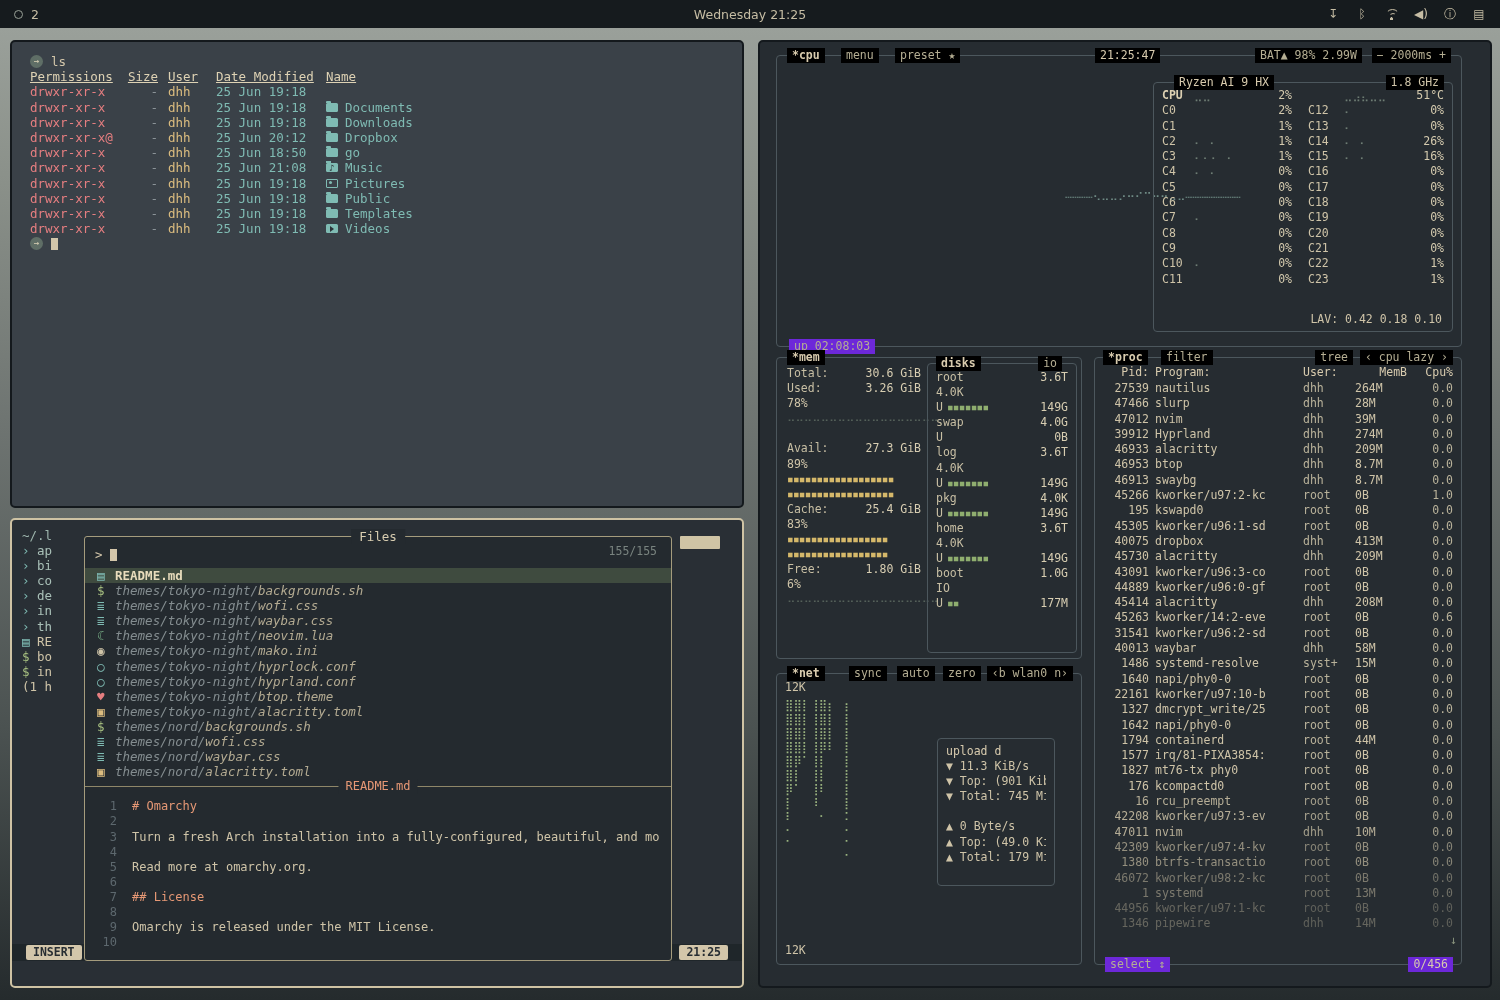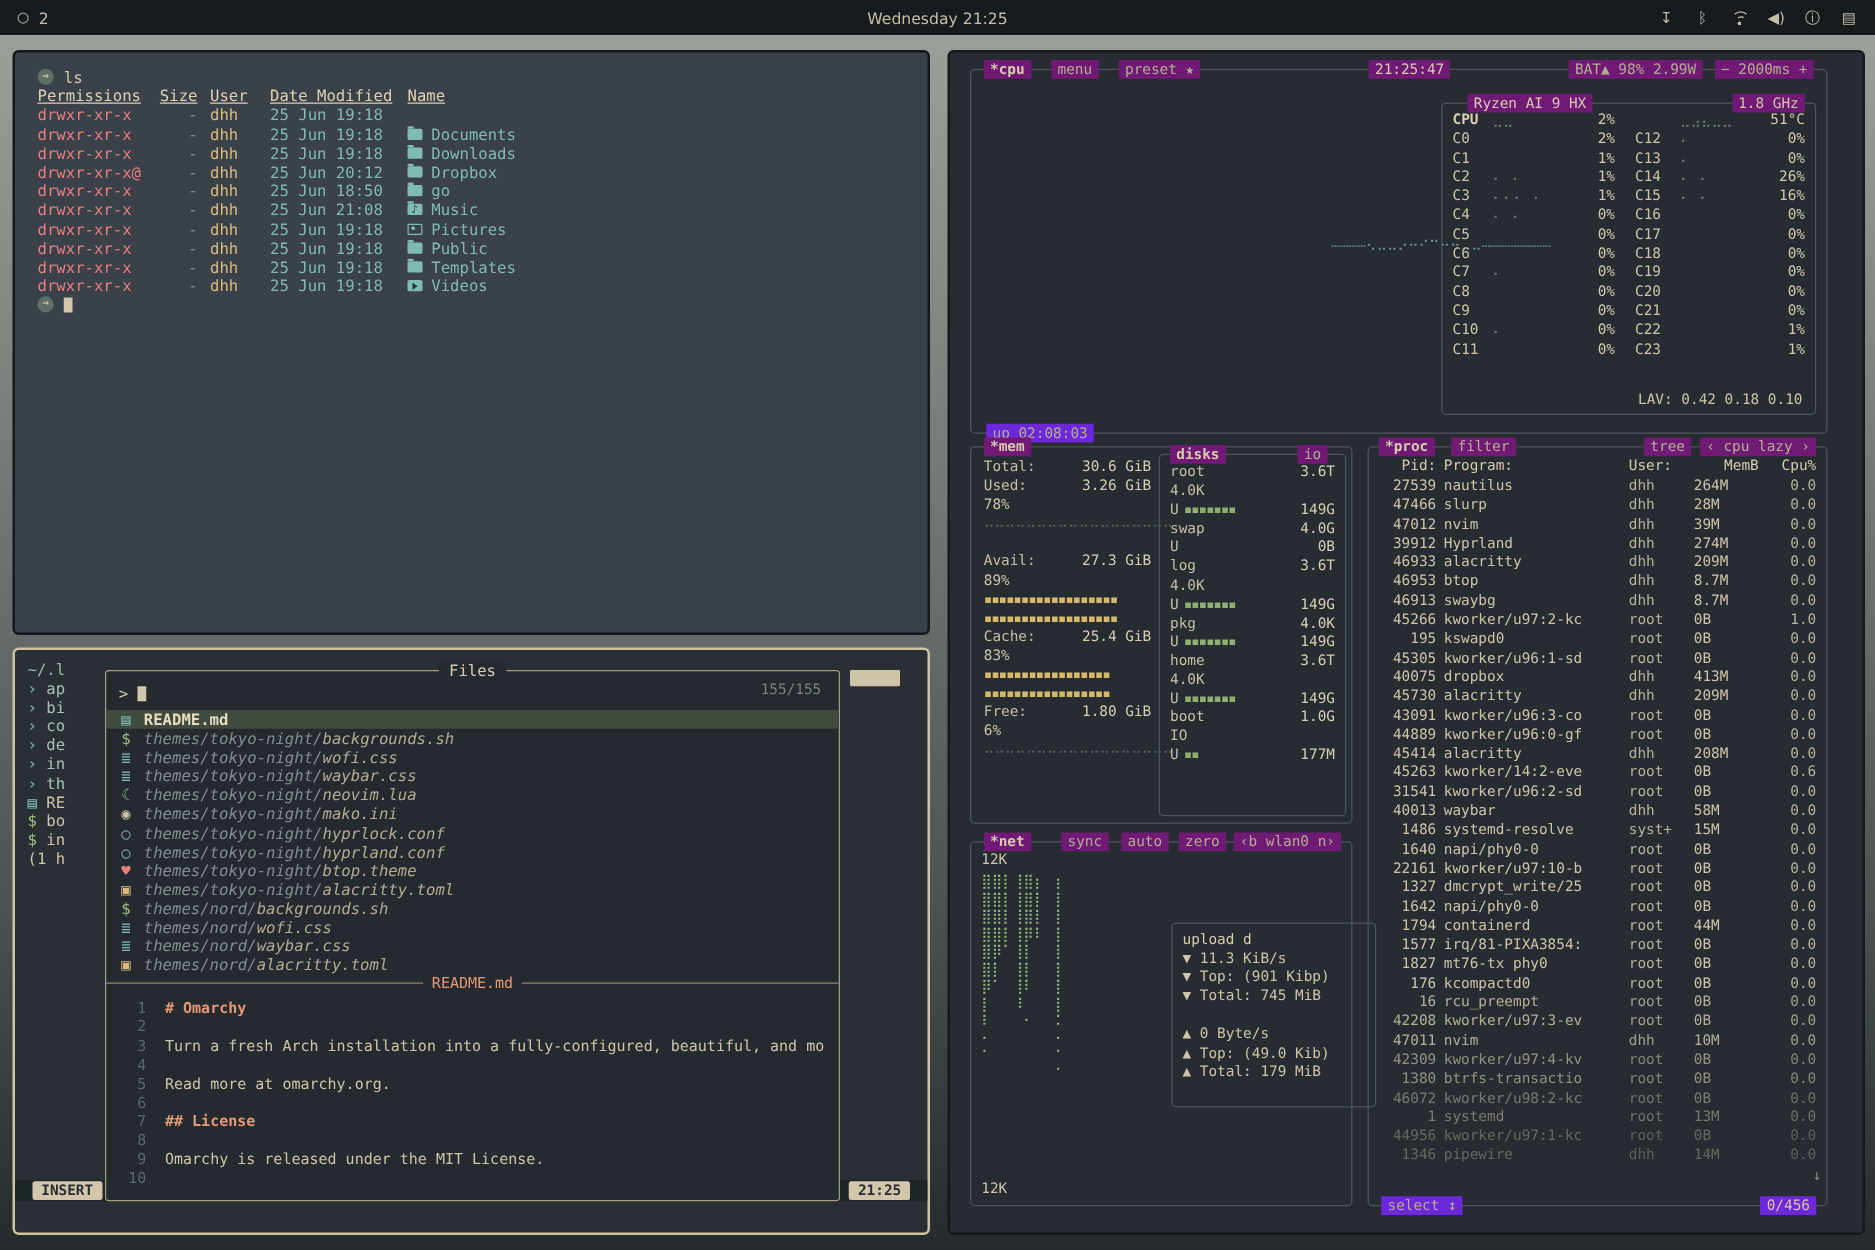--- a/index.html
+++ b/index.html
@@ -85,24 +85,24 @@
   .pk-file{color:#b4ab92}
   .ic-book{color:#7fbbb3}.ic-sh{color:#a7c080}.ic-css{color:#7fbbb3}.ic-lua{color:#83c092}
   .ic-ini{color:#cfc4a8}.ic-conf{color:#7fbbb3}.ic-theme{color:#e67e80}.ic-toml{color:#dbbc7f}
   .pk-divider{position:relative;border-top:1px solid #8f8769;margin:7px -10px 0 -10px}
   .pk-ptitle{position:absolute;top:-8px;left:50%;transform:translateX(-50%);background:#242a2f;padding:0 7px;
     color:#e69875;font-size:12px}
   .pk-preview{margin-top:12px;font-size:12px}
   .pv-line{height:15.1px;display:flex;white-space:nowrap;overflow:hidden}
   .pv-num{width:22px;text-align:right;color:#5d686e;margin-right:15px;flex:0 0 auto}
   .pv-text{color:#cfc4a8}
-  .pv-line.md-h .pv-text{color:#e69875;font-weight:bold}
+  .pv-line.md-h .pv-text{color:#e69875;font-weight:normal}
   
   .bbox{position:absolute;border:1px solid #4c575d;border-radius:4px}
-  .patch{position:absolute;top:-8px;background:#701a75;padding:0 5px;white-space:nowrap}
+  .patch{position:absolute;top:-8px;background:#000000;padding:0 5px;white-space:nowrap}
   .patch-b{position:absolute;bottom:-8px;background:#6d28d9;padding:0 5px;white-space:nowrap}
   .btitle{color:#d8cbae;font-weight:bold}
   .bbtn{color:#b5ae93}
   #cpu-box{left:16px;top:13px;width:686px;height:292px}
   #mem-box{left:16px;top:315px;width:306px;height:302px}
   #net-box{left:16px;top:631px;width:306px;height:292px}
   #proc-box{left:334px;top:315px;width:368px;height:608px}
   #cpu-title{left:10px}#cpu-menu{left:64px}#cpu-preset{left:118px}
   #cpu-time{left:318px;color:#d8cbae}#cpu-bat{left:478px}#cpu-int{right:10px}
   .cpu-graph{position:absolute;left:288px;top:134px;color:#6f8b85;white-space:nowrap}
@@ -128,21 +128,21 @@
   #disks-title{left:8px}#io-title{right:14px}
   .dk-line{height:15.1px;display:flex;gap:4px;white-space:nowrap}
   .dk-m{color:#8fae6f;letter-spacing:-1px;overflow:hidden;flex:1}
   .dk-r{margin-left:auto;color:#d8ceb2}
   
   #net-title{left:10px}#net-sync{left:72px}#net-auto{left:120px}#net-zero{left:166px}#net-iface{right:8px}
   .net-scale-top{position:absolute;left:8px;top:6px;color:#cfc4a8}
   .net-scale-bot{position:absolute;left:8px;bottom:6px;color:#cfc4a8}
   .net-graph{position:absolute;left:8px;top:24px;color:#9ab37f}
   .ng-line{height:14px;line-height:14px;white-space:pre}
-  .net-info{position:absolute;left:160px;top:64px;width:164px;height:148px;border:1px solid #4c575d;
+  .net-info{position:absolute;left:160px;top:64px;width:118px;height:148px;border:1px solid #4c575d;
     border-radius:4px;padding:5px 8px 0 8px}
   .ni-line{height:15.1px;white-space:nowrap;color:#cfc4a8;overflow:hidden}
   .ni-line.hd{color:#d8cbae}
   
   #proc-title{left:8px}#proc-filter{left:66px}#proc-tree{right:108px}#proc-sort{right:8px}
   .proc-head{position:absolute;left:8px;right:8px;top:7px;display:grid;
     grid-template-columns:46px 1fr 46px 52px 40px;column-gap:6px;color:#d8cbae;white-space:nowrap}
   .proc-head .ph-pid,.proc-head .ph-mem,.proc-head .ph-cpu{text-align:right}
   .proc-list{position:absolute;left:8px;right:8px;top:23px}
   .proc-row{display:grid;grid-template-columns:46px 1fr 46px 52px 40px;column-gap:6px;height:15.3px;white-space:nowrap}

